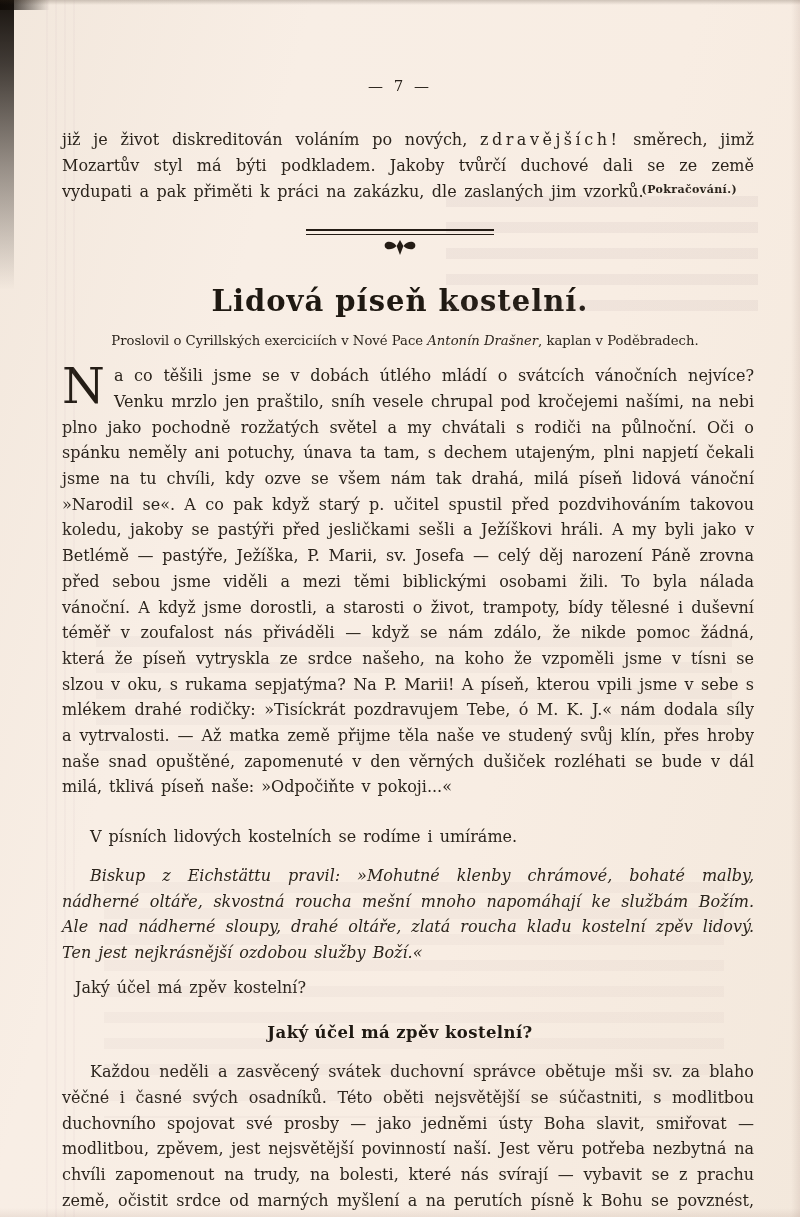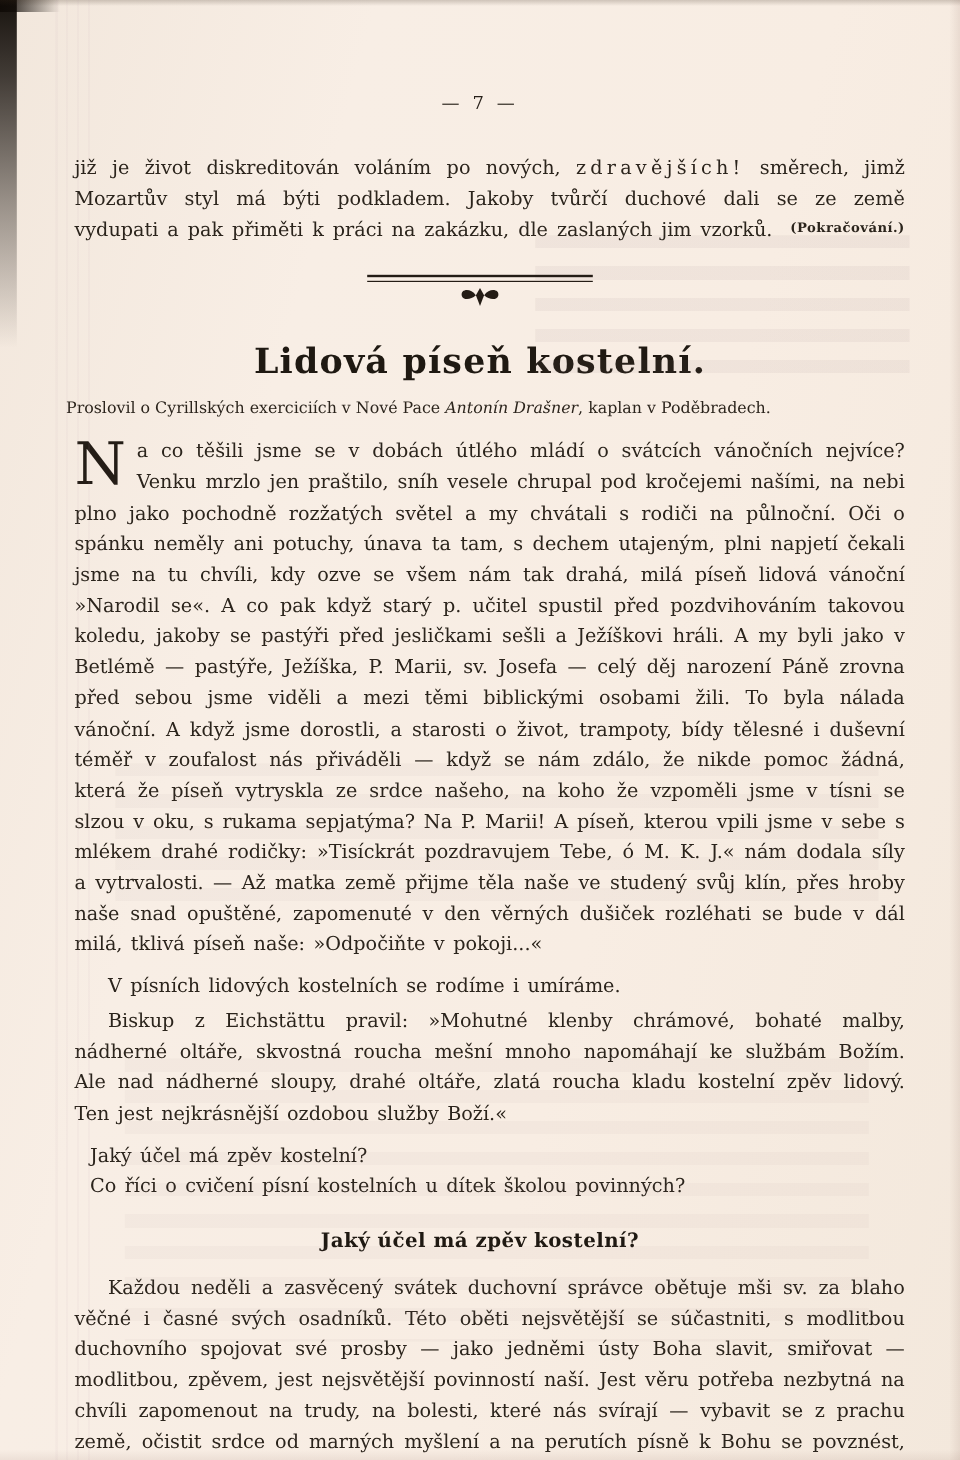--- a/index.html
+++ b/index.html
@@ -26,36 +26,36 @@
     filter:blur(.6px);}
   .g1{left:446px;top:196px;width:312px;height:128px;}
   .g2{left:96px;top:636px;width:636px;height:118px;opacity:.65;}
   .g3{left:104px;top:882px;width:620px;height:236px;opacity:.6;}
 
   
   .page-number{padding-top:77px;margin:0;text-align:center;font-size:15px;letter-spacing:3px;color:#261f18;}
   .cont{position:relative;margin:32px 0 0 62px;width:692px;font-size:16px;line-height:26px;
     text-align:justify;word-spacing:.15em;}
   .spaced{letter-spacing:3.5px;}
-  .pokr{position:absolute;right:0;bottom:2px;font-size:11px;font-weight:bold;letter-spacing:.4px;}
+  .pokr{position:absolute;right:17px;bottom:2px;font-size:11px;font-weight:bold;letter-spacing:.4px;}
 
   .divider{width:188px;margin:24px auto 0;position:relative;text-align:center;}
   .rule{height:1.6px;background:#241c15;margin-bottom:3px;}
   .fleuron{display:inline-block;margin-top:1px;}
 
   .title{margin:24px 0 0;text-align:center;font-size:29px;font-weight:700;letter-spacing:1px;color:#1f1912;}
-  .byline{margin:15px 0 0 55px;width:700px;text-align:left;font-size:13.2px;color:#2b241c;}
+  .byline{margin:15px 0 0 55px;width:700px;text-align:center;font-size:13.2px;color:#2b241c;}
 
   .body{margin:0 0 0 62px;width:692px;font-size:16px;line-height:25.7px;
     text-align:justify;word-spacing:.12em;}
   .p1{margin-top:15px;}
   .dropcap{float:left;font-size:49px;line-height:41px;padding:3px 9px 0 0;color:#241d16;}
   .indent{text-indent:28px;}
-  .p2{margin-top:9px;text-align:left;}
-  .p3{margin-top:3px;}
+  .p2{margin-top:24px;text-align:left;}
+  .p3{margin-top:13px;font-style:italic;}
   .questions{margin:9px 0 0 62px;width:692px;}
   .questions p{margin:0;font-size:16px;line-height:25.7px;text-indent:13px;text-align:left;word-spacing:.12em;}
   .subheading{margin:23px 0 0;text-align:center;font-size:16.5px;font-weight:700;letter-spacing:.4px;color:#1f1912;}
   .p4{margin-top:17px;}
 </style>
 </head>
 <body>
 
 <div class="scan">
 
@@ -88,20 +88,19 @@
   <p class="byline"><span>Proslovil o Cyrillských exerciciích v Nové Pace </span><i>Antonín Drašner</i><span>, kaplan v Poděbradech.</span></p>
 
   <p class="body p1"><span class="dropcap">N</span><span>a co těšili jsme se v dobách útlého mládí o svátcích vánočních nejvíce? Venku mrzlo jen praštilo, sníh vesele chrupal pod kročejemi našími, na nebi plno jako pochodně rozžatých světel a my chvátali s rodiči na půlnoční. Oči o spánku neměly ani potuchy, únava ta tam, s dechem utajeným, plni napjetí čekali jsme na tu chvíli, kdy ozve se všem nám tak drahá, milá píseň lidová vánoční »Narodil se«. A co pak když starý p. učitel spustil před pozdvihováním takovou koledu, jakoby se pastýři před jesličkami sešli a Ježíškovi hráli. A my byli jako v Betlémě — pastýře, Ježíška, P. Marii, sv. Josefa — celý děj narození Páně zrovna před sebou jsme viděli a mezi těmi biblickými osobami žili. To byla nálada vánoční. A když jsme dorostli, a starosti o život, trampoty, bídy tělesné i duševní téměř v zoufalost nás přiváděli — když se nám zdálo, že nikde pomoc žádná, která že píseň vytryskla ze srdce našeho, na koho že vzpoměli jsme v tísni se slzou v oku, s rukama sepjatýma? Na P. Marii! A píseň, kterou vpili jsme v sebe s mlékem drahé rodičky: »Tisíckrát pozdravujem Tebe, ó M. K. J.« nám dodala síly a vytrvalosti. — Až matka země přijme těla naše ve studený svůj klín, přes hroby naše snad opuštěné, zapomenuté v den věrných dušiček rozléhati se bude v dál milá, tklivá píseň naše: »Odpočiňte v pokoji...«</span></p>
 
   <p class="body indent p2">V písních lidových kostelních se rodíme i umíráme.</p>
 
   <p class="body indent p3">Biskup z Eichstättu pravil: »Mohutné klenby chrámové, bohaté malby, nádherné oltáře, skvostná roucha mešní mnoho napomáhají ke službám Božím. Ale nad nádherné sloupy, drahé oltáře, zlatá roucha kladu kostelní zpěv lidový. Ten jest nejkrásnější ozdobou služby Boží.«</p>
 
   <div class="questions">
     <p>Jaký účel má zpěv kostelní?</p>
-    <p>Co říci o cvičení písní kostelních u dítek školou povinných?</p>
   </div>
 
   <h2 class="subheading">Jaký účel má zpěv kostelní?</h2>
 
   <p class="body indent p4">Každou neděli a zasvěcený svátek duchovní správce obětuje mši sv. za blaho věčné i časné svých osadníků. Této oběti nejsvětější se súčastniti, s modlitbou duchovního spojovat své prosby — jako jedněmi ústy Boha slavit, smiřovat — modlitbou, zpěvem, jest nejsvětější povinností naší. Jest věru potřeba nezbytná na chvíli zapomenout na trudy, na bolesti, které nás svírají — vybavit se z prachu země, očistit srdce od marných myšlení a na perutích písně k Bohu se povznést, jeho chválit, jeho slavit.</p>
 
 </div>
 
 </body></html>

